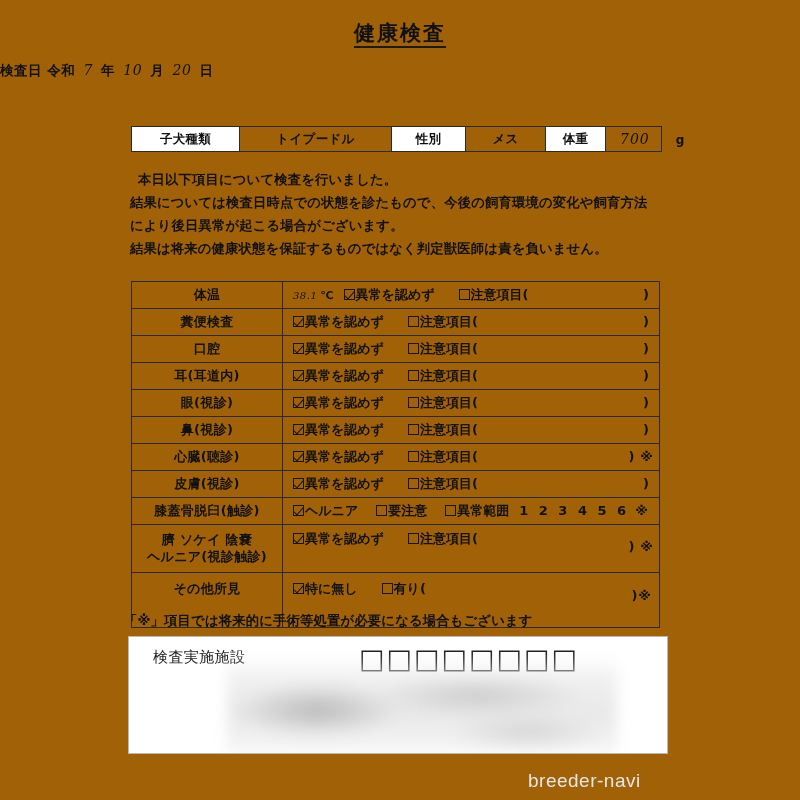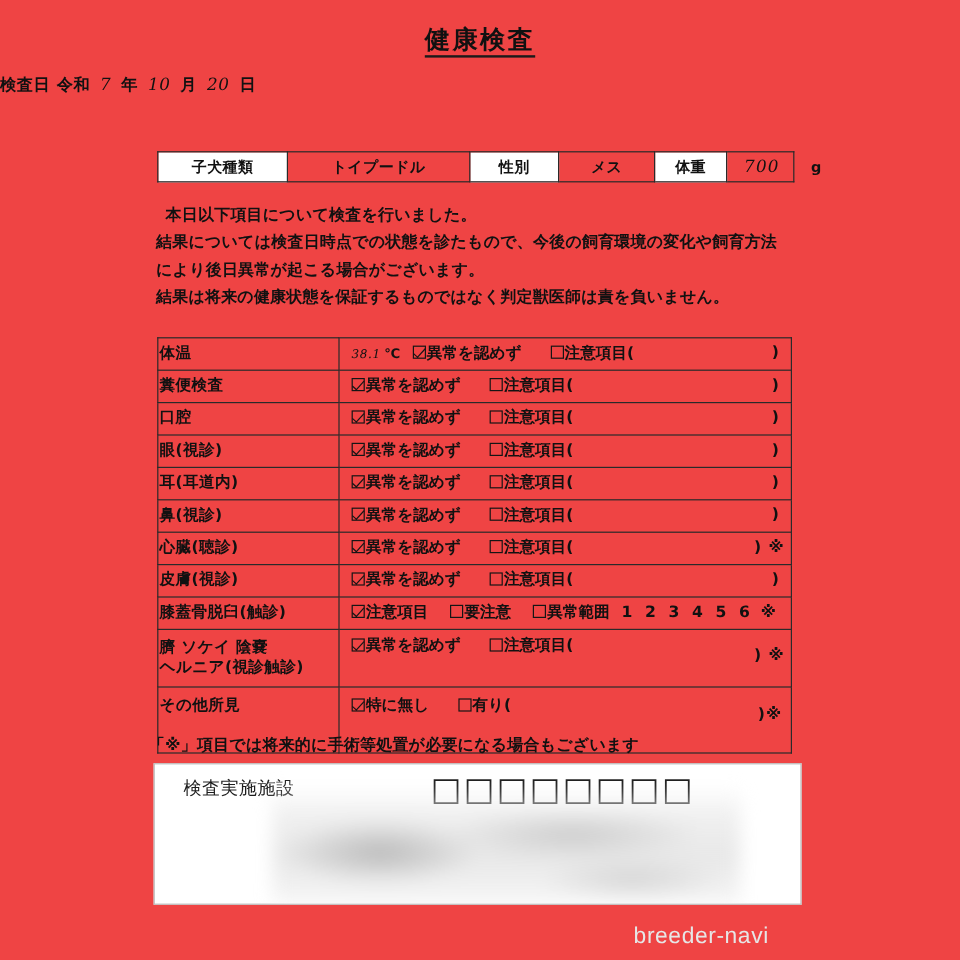--- a/index.html
+++ b/index.html
@@ -12,21 +12,21 @@
     height: 800px;
     position: relative;
     font-family: "DejaVu Sans", "Liberation Sans", sans-serif;
     color: #111111;
     overflow: hidden;
   }
 
   .page {
     position: absolute;
     inset: 0;
-    background: #ef4444;
+    background: #a16207;
   }
 
   
   .title-wrap {
     position: absolute;
     top: 22px;
     left: 0;
     width: 800px;
     text-align: center;
   }
@@ -138,20 +138,21 @@
     table-layout: fixed;
     font-size: 13px;
   }
   .exam-table td {
     border: 1px solid #2a2a2a;
     vertical-align: middle;
     line-height: 1.25;
   }
   .exam-table td.rowlabel {
     width: 148px;
+    text-align: center;
     font-weight: bold;
     font-size: 13px;
     letter-spacing: 0.3px;
     padding: 2px 1px;
   }
   .exam-table td.rowvalue {
     padding: 2px 8px 2px 10px;
     font-weight: bold;
     font-size: 13px;
     white-space: nowrap;
@@ -344,36 +345,36 @@
 
       <tr class="r-h">
         <td class="rowlabel">口腔</td>
         <td class="rowvalue">
           <span class="cb checked"></span><span class="opt">異常を認めず</span><span class="gap-md"></span><span class="cb"></span><span class="opt">注意項目(</span>
           <span class="paren-close">)</span>
         </td>
       </tr>
 
       <tr class="r-h">
+        <td class="rowlabel">耳(耳道内)</td>
+        <td class="rowvalue">
+          <span class="cb checked"></span><span class="opt">異常を認めず</span><span class="gap-md"></span><span class="cb"></span><span class="opt">注意項目(</span>
+          <span class="paren-close">)</span>
+        </td>
+      </tr>
+
+      <tr class="r-h">
         <td class="rowlabel">眼(視診)</td>
         <td class="rowvalue">
           <span class="cb checked"></span><span class="opt">異常を認めず</span><span class="gap-md"></span><span class="cb"></span><span class="opt">注意項目(</span>
           <span class="paren-close">)</span>
         </td>
       </tr>
 
       <tr class="r-h">
-        <td class="rowlabel">耳(耳道内)</td>
-        <td class="rowvalue">
-          <span class="cb checked"></span><span class="opt">異常を認めず</span><span class="gap-md"></span><span class="cb"></span><span class="opt">注意項目(</span>
-          <span class="paren-close">)</span>
-        </td>
-      </tr>
-
-      <tr class="r-h">
         <td class="rowlabel">鼻(視診)</td>
         <td class="rowvalue">
           <span class="cb checked"></span><span class="opt">異常を認めず</span><span class="gap-md"></span><span class="cb"></span><span class="opt">注意項目(</span>
           <span class="paren-close">)</span>
         </td>
       </tr>
 
       <tr class="r-h">
         <td class="rowlabel">心臓(聴診)</td>
         <td class="rowvalue">
@@ -386,21 +387,21 @@
         <td class="rowlabel">皮膚(視診)</td>
         <td class="rowvalue">
           <span class="cb checked"></span><span class="opt">異常を認めず</span><span class="gap-md"></span><span class="cb"></span><span class="opt">注意項目(</span>
           <span class="paren-close">)</span>
         </td>
       </tr>
 
       <tr class="r-h">
         <td class="rowlabel">膝蓋骨脱臼(触診)</td>
         <td class="rowvalue">
-          <span class="cb checked"></span><span class="opt">注意項目</span><span class="gap-sm"></span><span class="cb"></span><span class="opt">要注意</span><span class="gap-sm"></span><span class="cb"></span><span class="opt">異常範囲</span><span class="nums">1 2 3 4 5 6</span><span class="star">※</span>
+          <span class="cb checked"></span><span class="opt">ヘルニア</span><span class="gap-sm"></span><span class="cb"></span><span class="opt">要注意</span><span class="gap-sm"></span><span class="cb"></span><span class="opt">異常範囲</span><span class="nums">1 2 3 4 5 6</span><span class="star">※</span>
         </td>
       </tr>
 
       <tr class="r-tall">
         <td class="rowlabel label-2line">
           <div>臍  ソケイ  陰嚢</div>
           <div>ヘルニア(視診触診)</div>
         </td>
         <td class="rowvalue" style="vertical-align:top; padding-top:6px;">
           <span class="cb checked"></span><span class="opt">異常を認めず</span><span class="gap-md"></span><span class="cb"></span><span class="opt">注意項目(</span>

